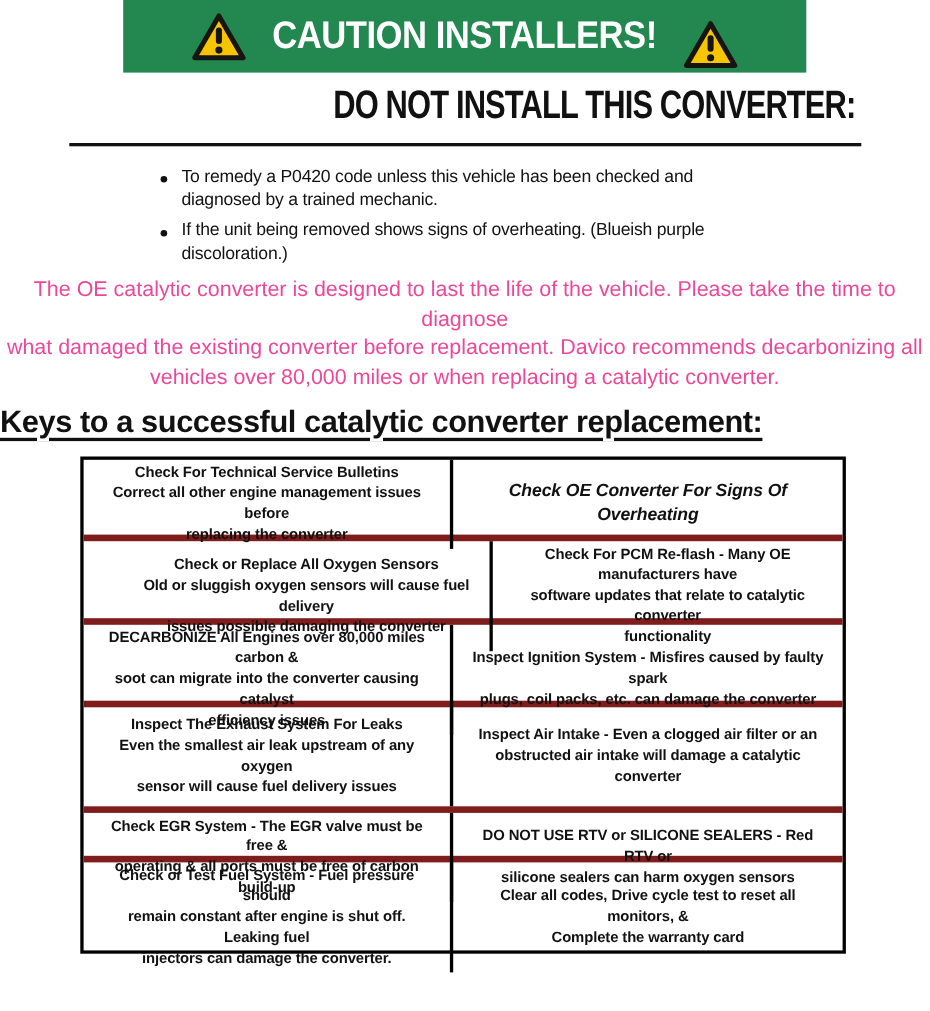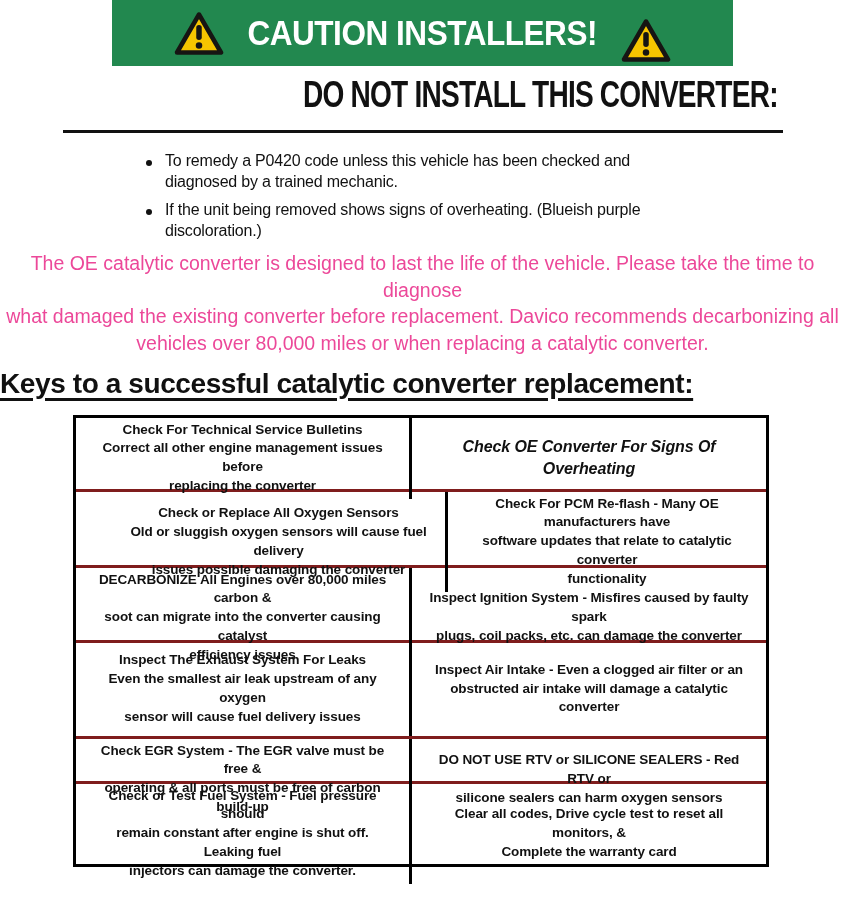--- a/index.html
+++ b/index.html
@@ -99,21 +99,21 @@
   }
   
   .tips-table {
     margin: 15px 0 0 73px;
     width: 696px;
     border: 3px solid #000;
   }
   .trow {
     display: grid;
     grid-template-columns: 336px 1fr;
-    border-bottom: 3px solid #7f1d1d;
+    border-bottom: 6px solid #7f1d1d;
   }
   .trow:last-child { border-bottom: 0; }
   .trow:nth-child(1) { height: 74px; }
   .trow:nth-child(2) { height: 76px; padding-left: 36px; }
   .trow:nth-child(3) { height: 75px; }
   .trow:nth-child(4) { height: 96px; }
   .trow:nth-child(5) { height: 45px; }
   .trow:nth-child(6) { height: 80px; }
   .cell {
     display: flex;

